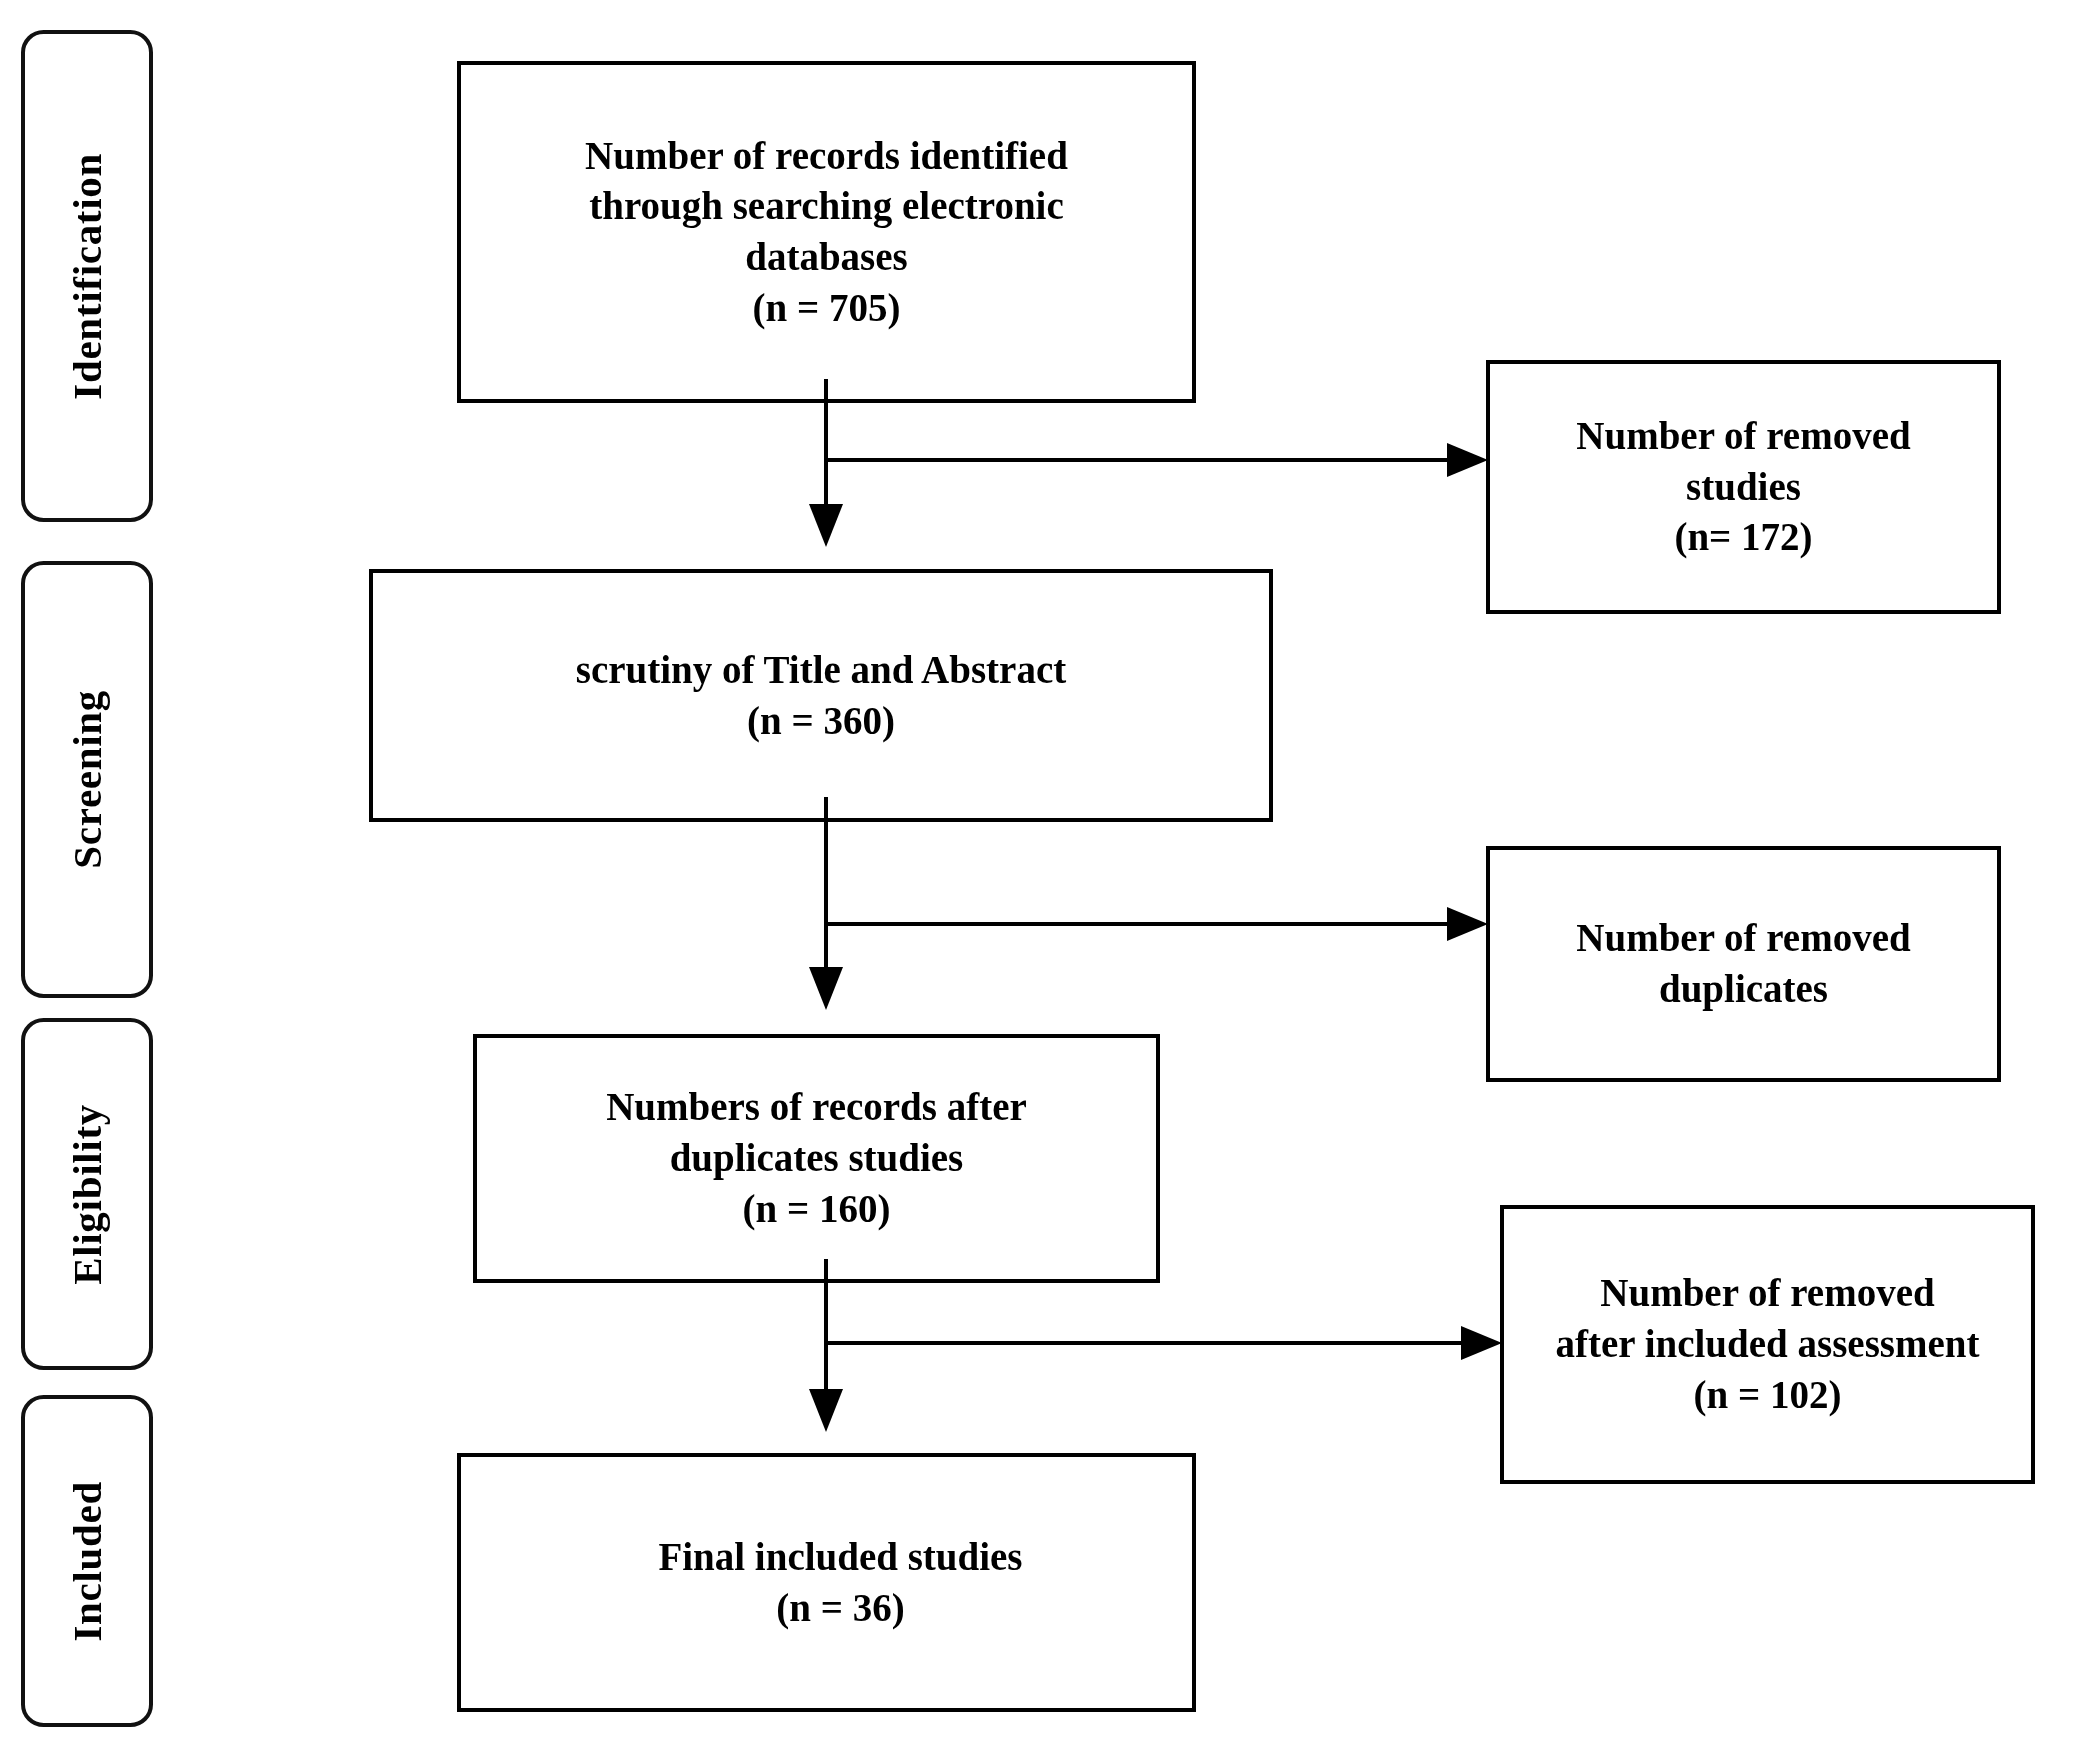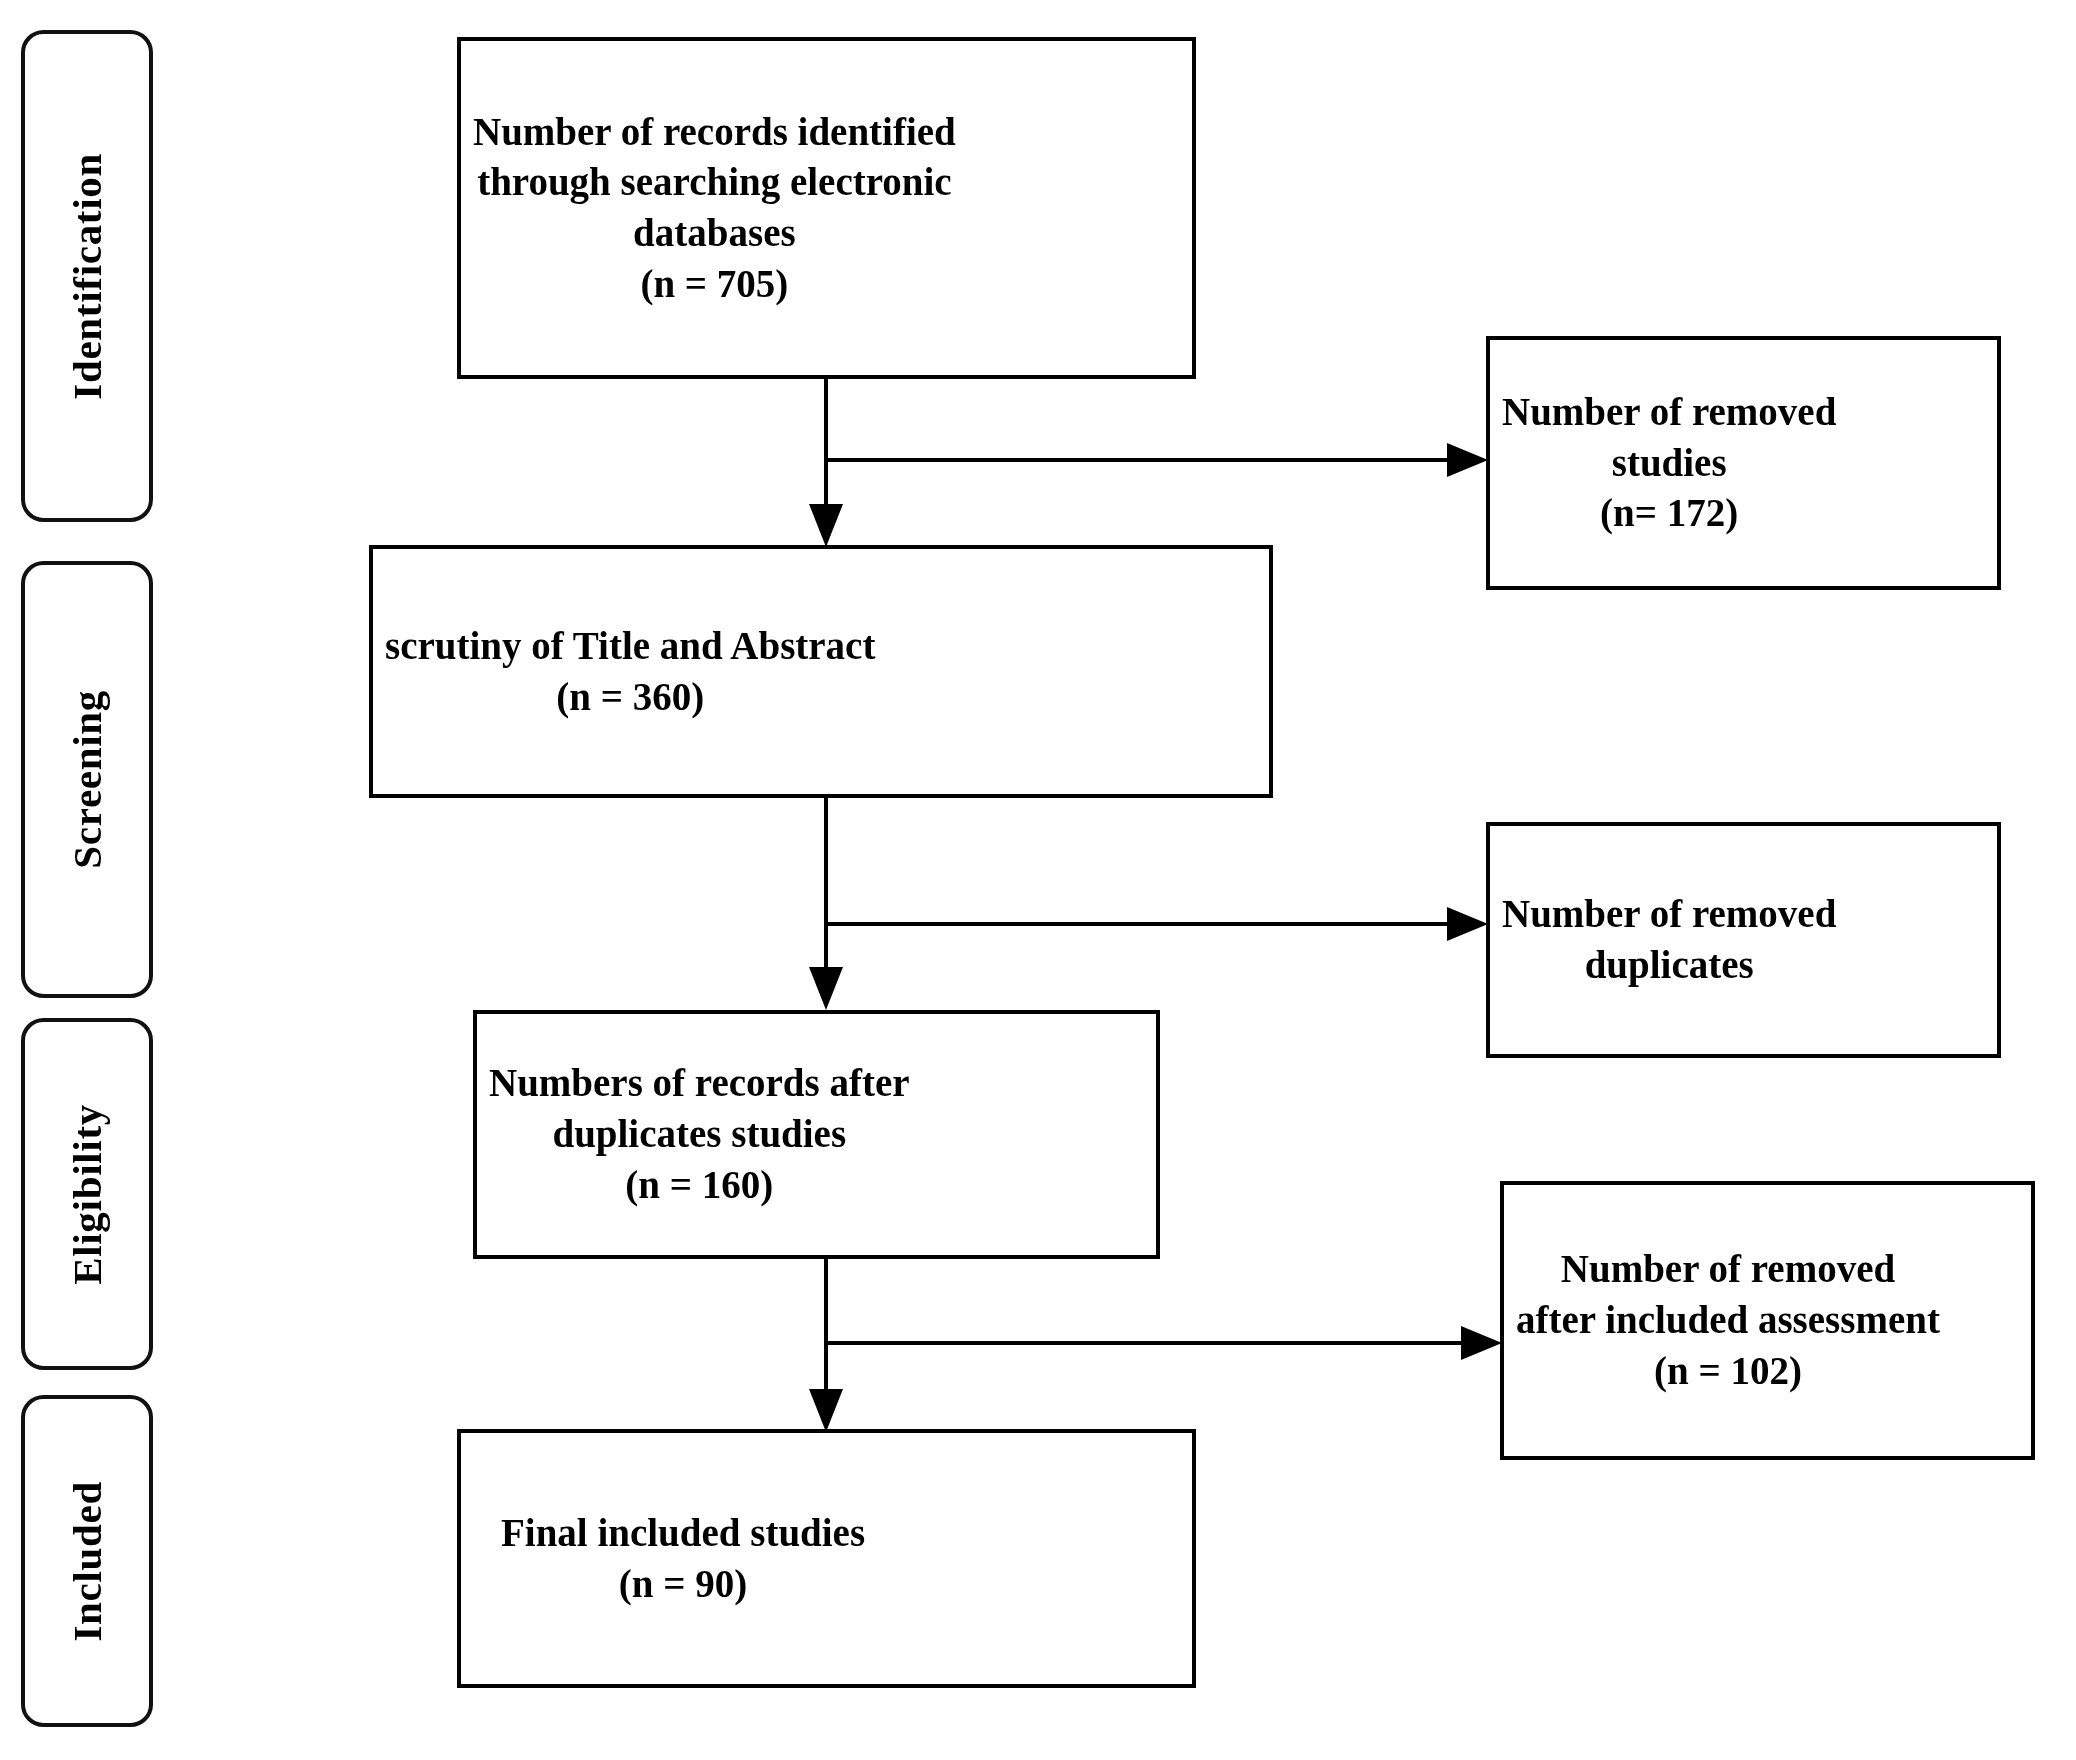--- a/index.html
+++ b/index.html
@@ -40,22 +40,24 @@
   }
 
   
   .flow-box {
     position: absolute;
     box-sizing: border-box;
     border: 4px solid #000000;
     background: #ffffff;
     display: flex;
     align-items: center;
+    justify-content: center;
     text-align: center;
     padding: 6.6px 12px;
+    margin-top: 24px;
   }
   .flow-text {
     font-weight: bold;
     font-size: 39px;
     line-height: 1.30;
     color: #000000;
   }
   .flow-text .nline {
     display: block;
   }
@@ -129,21 +131,21 @@
     <div class="flow-text">
       <span class="nline">Numbers of records after</span>
       <span class="nline">duplicates studies</span>
       <span class="nline">(n = 160)</span>
     </div>
   </div>
 
   <div class="flow-box" style="left:457px; top:1429px; width:739px; height:259px;padding-left:40px;">
     <div class="flow-text">
       <span class="nline">Final included studies</span>
-      <span class="nline">(n = 90)</span>
+      <span class="nline">(n = 36)</span>
     </div>
   </div>
 
   <div class="flow-box" style="left:1486px; top:336px; width:515px; height:254px;">
     <div class="flow-text">
       <span class="nline">Number of removed</span>
       <span class="nline">studies</span>
       <span class="nline">(n= 172)</span>
     </div>
   </div>

